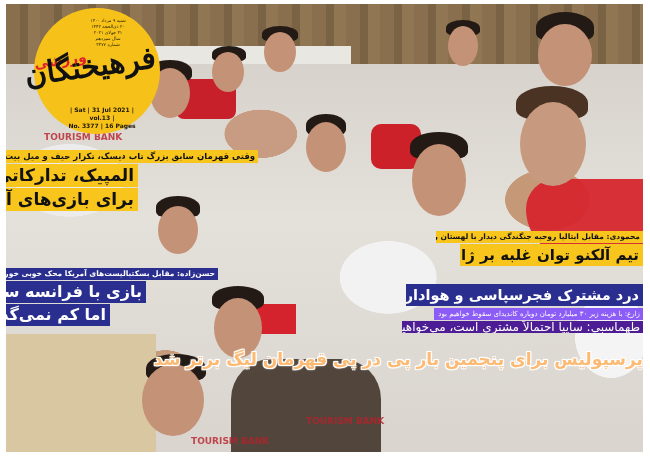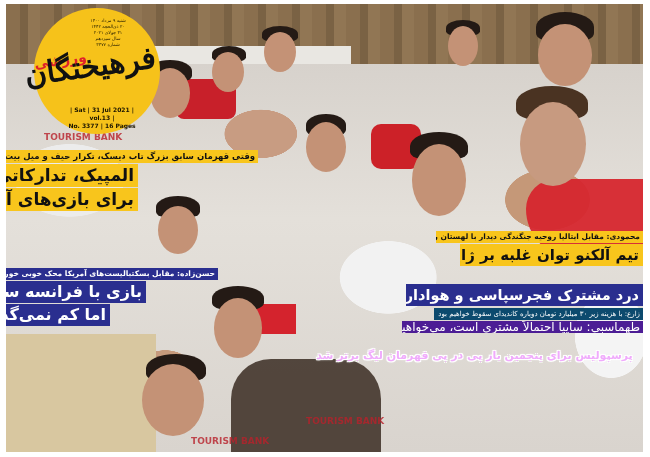--- a/index.html
+++ b/index.html
@@ -48,24 +48,24 @@
 
   .b-kicker { left: 0; top: 264px; width: 212px; height: 12px; background: #2a2e8f; color: #fff; font-size: 7.5px; line-height: 12px; padding: 0 3px; font-weight: bold; }
   .b-head { left: 0; top: 277px; height: 22px; background: #2a2e8f; color: #fff; font-size: 16px; font-weight: bold; line-height: 22px; padding: 0 4px; }
   .b-head.l1 { width: 140px; }
   .b-head.l2 { top: 300px; width: 104px; }
 
   .ry-kicker { left: 430px; top: 227px; width: 207px; height: 12px; background: #f8c51c; color: #111; font-size: 7.5px; line-height: 12px; padding: 0 3px; font-weight: bold; }
   .ry-head { left: 454px; top: 240px; width: 183px; height: 22px; background: #f8c51c; color: #111; font-size: 15px; font-weight: bold; line-height: 22px; padding: 0 4px; }
 
   .rb-head { left: 400px; top: 280px; width: 237px; height: 22px; background: #2a2e8f; color: #fff; font-size: 14.5px; font-weight: bold; line-height: 22px; padding: 0 4px; }
-  .rb-sub1 { left: 428px; top: 304px; width: 209px; height: 12px; background: #0c4a6e; color: #fff; font-size: 7px; line-height: 12px; padding: 0 3px; }
+  .rb-sub1 { left: 428px; top: 304px; width: 209px; height: 12px; background: #8b5cf6; color: #fff; font-size: 7px; line-height: 12px; padding: 0 3px; }
   .rb-sub2 { left: 396px; top: 317px; width: 241px; height: 12px; background: #4c1d95; color: #fff; font-size: 12px; line-height: 12px; padding: 0 3px; }
 
-  .main-kicker { position: absolute; left: 300px; top: 345px; width: 337px; text-align: center; direction: rtl; color: #f0abfc; font-size: 11px; font-weight: bold;
+  .main-kicker { position: absolute; left: 300px; top: 345px; width: 337px; text-align: center; direction: rtl; color: #fdba74; font-size: 17px; font-weight: bold;
     text-shadow: 0 0 2px #fff, 0 0 2px #fff, 0 0 3px #fff, 1px 1px 0 #fff, -1px -1px 0 #fff, 1px -1px 0 #fff, -1px 1px 0 #fff; white-space: nowrap; }
   .main-head { position: absolute; left: 354px; top: 370px; width: 280px; text-align: center; direction: rtl; color: #e3141f; font-size: 46px; font-weight: bold; line-height: 64px; letter-spacing: -1px;
     text-shadow: 2px 2px 0 #fff, -2px -2px 0 #fff, 2px -2px 0 #fff, -2px 2px 0 #fff, 0 2px 0 #fff, 0 -2px 0 #fff, 2px 0 0 #fff, -2px 0 0 #fff; white-space: nowrap; }
 
   .sponsor { position: absolute; font-family: "DejaVu Sans", sans-serif; font-weight: bold; color: #b8212b; font-size: 9px; opacity: .8; }
 </style>
 </head>
 <body>
 
 <div class="page">

